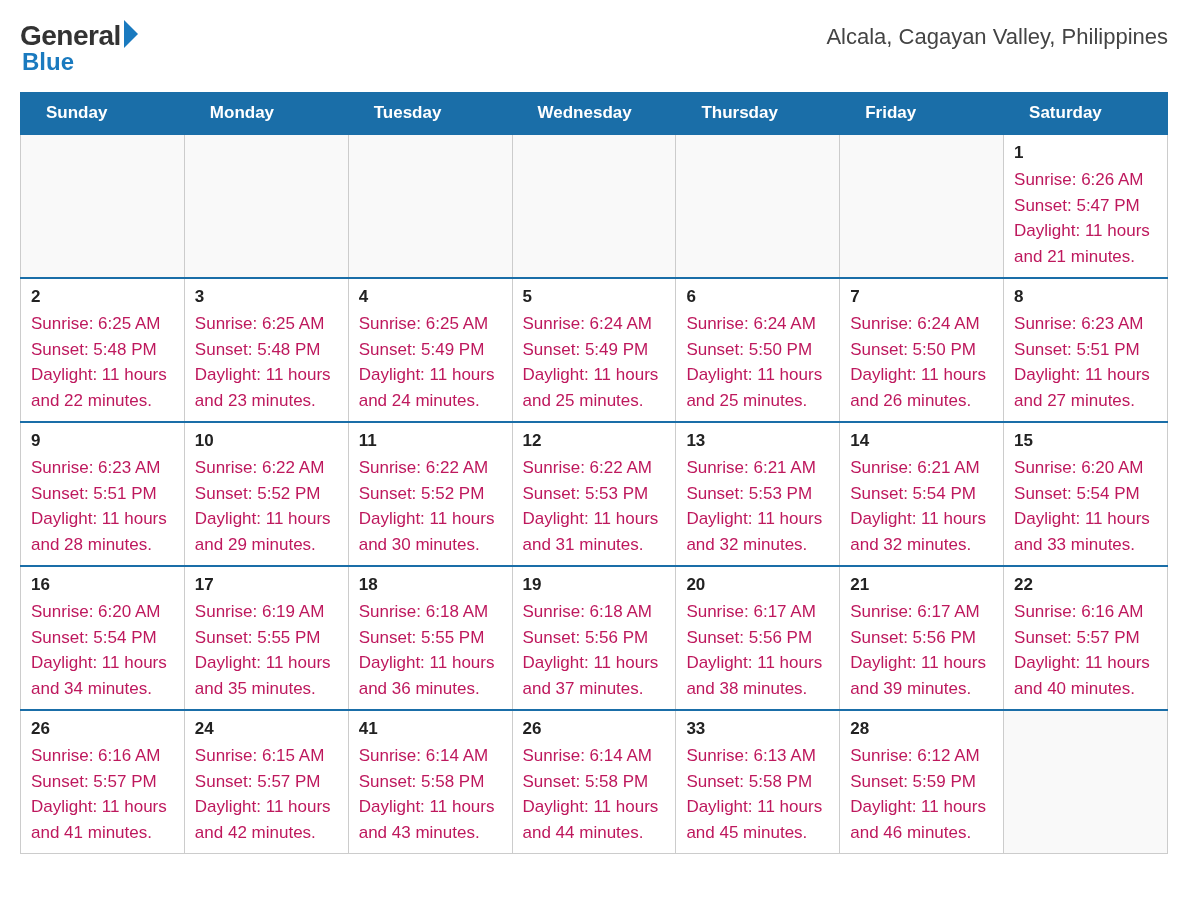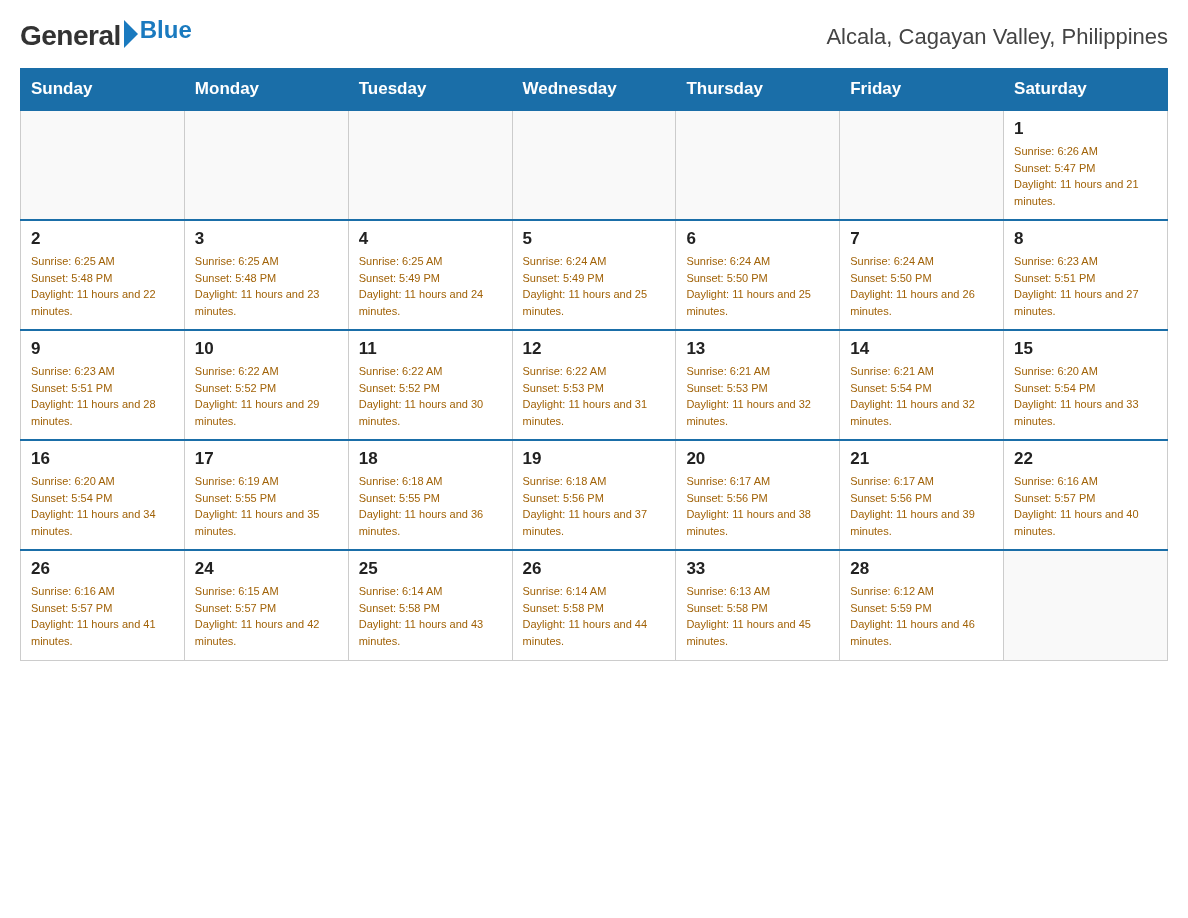--- a/index.html
+++ b/index.html
@@ -11,21 +11,21 @@
       min-height: 918px;
     }
     .header-area {
       display: flex;
       justify-content: space-between;
       align-items: flex-start;
       margin-bottom: 16px;
     }
     .logo {
       display: flex;
-      flex-direction: row;
+      flex-direction: column;
       align-items: flex-start;
     }
     .logo-top {
       display: flex;
       align-items: center;
     }
     .logo-general {
       font-size: 28px;
       font-weight: bold;
       color: #333;
@@ -63,21 +63,21 @@
     }
     .calendar-table {
       width: 100%;
       border-collapse: collapse;
     }
     .calendar-table th {
       background-color: #1a6ea8;
       color: #fff;
       font-size: 17px;
       font-weight: bold;
-      padding: 10px 10px;
+      padding: 10px 25px;
       text-align: left;
       border: 1px solid #1a6ea8;
     }
     .calendar-table td {
       border: 1px solid #ccc;
       vertical-align: top;
       padding: 8px 10px;
       width: calc(100% / 7);
       min-height: 110px;
       height: 110px;
@@ -86,22 +86,22 @@
       border-top: 2px solid #1a6ea8;
     }
     .day-number {
       font-size: 17px;
       font-weight: bold;
       color: #222;
       display: block;
       margin-bottom: 4px;
     }
     .day-info {
-      font-size: 11px;
-      color: #a16207;
+      font-size: 17px;
+      color: #be185d;
       line-height: 1.5;
     }
     .empty-cell {
       background: #f9f9f9;
     }
   </style>
 </head>
 <body>
 
 <div class="header-area">
@@ -235,21 +235,21 @@
       <tr class="week-row">
         <td>
           <span class="day-number">26</span>
           <div class="day-info">Sunrise: 6:16 AM<br>Sunset: 5:57 PM<br>Daylight: 11 hours and 41 minutes.</div>
         </td>
         <td>
           <span class="day-number">24</span>
           <div class="day-info">Sunrise: 6:15 AM<br>Sunset: 5:57 PM<br>Daylight: 11 hours and 42 minutes.</div>
         </td>
         <td>
-          <span class="day-number">25</span>
+          <span class="day-number">41</span>
           <div class="day-info">Sunrise: 6:14 AM<br>Sunset: 5:58 PM<br>Daylight: 11 hours and 43 minutes.</div>
         </td>
         <td>
           <span class="day-number">26</span>
           <div class="day-info">Sunrise: 6:14 AM<br>Sunset: 5:58 PM<br>Daylight: 11 hours and 44 minutes.</div>
         </td>
         <td>
           <span class="day-number">33</span>
           <div class="day-info">Sunrise: 6:13 AM<br>Sunset: 5:58 PM<br>Daylight: 11 hours and 45 minutes.</div>
         </td>

